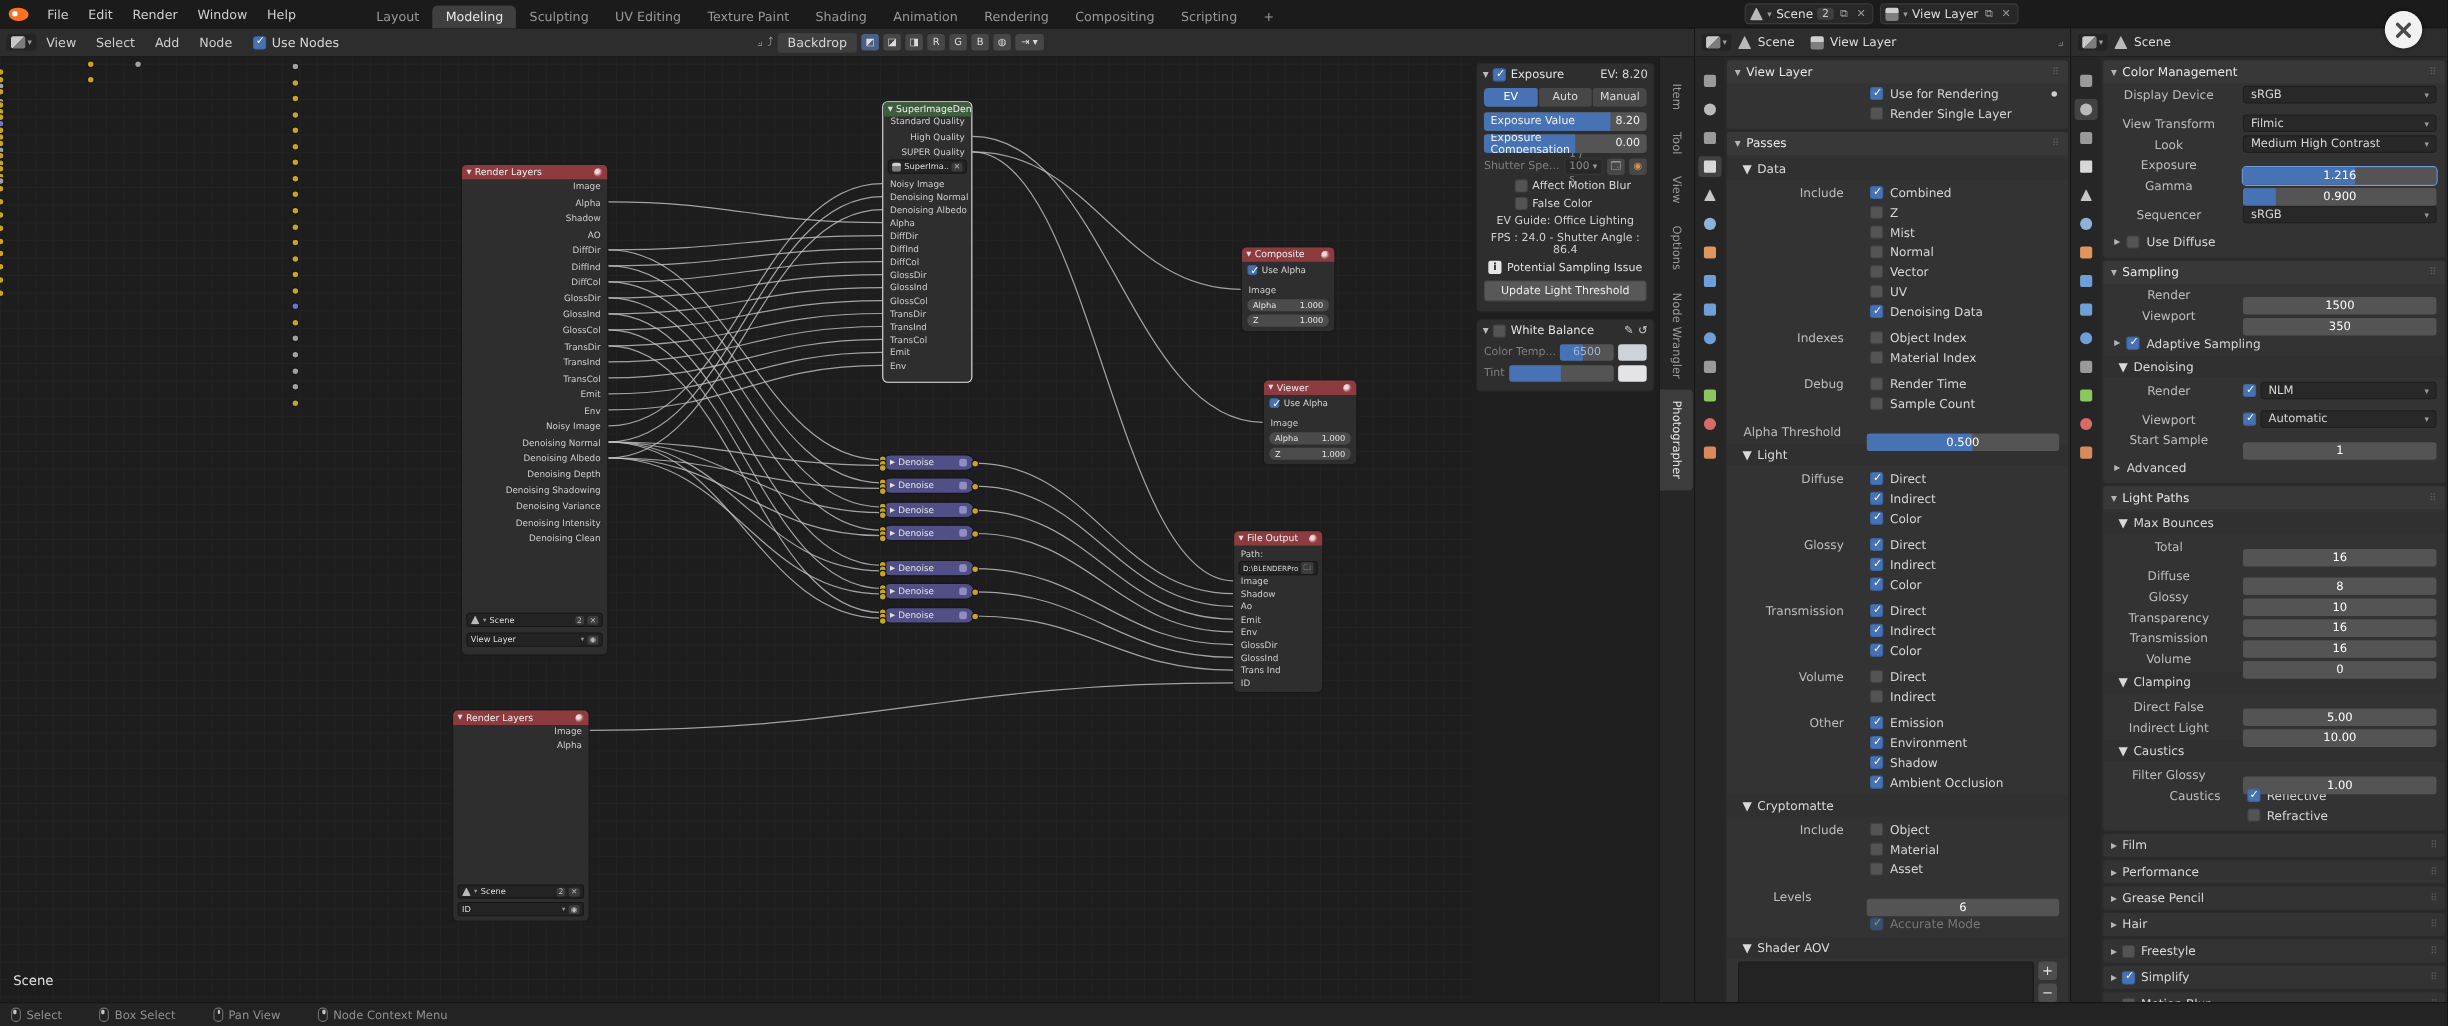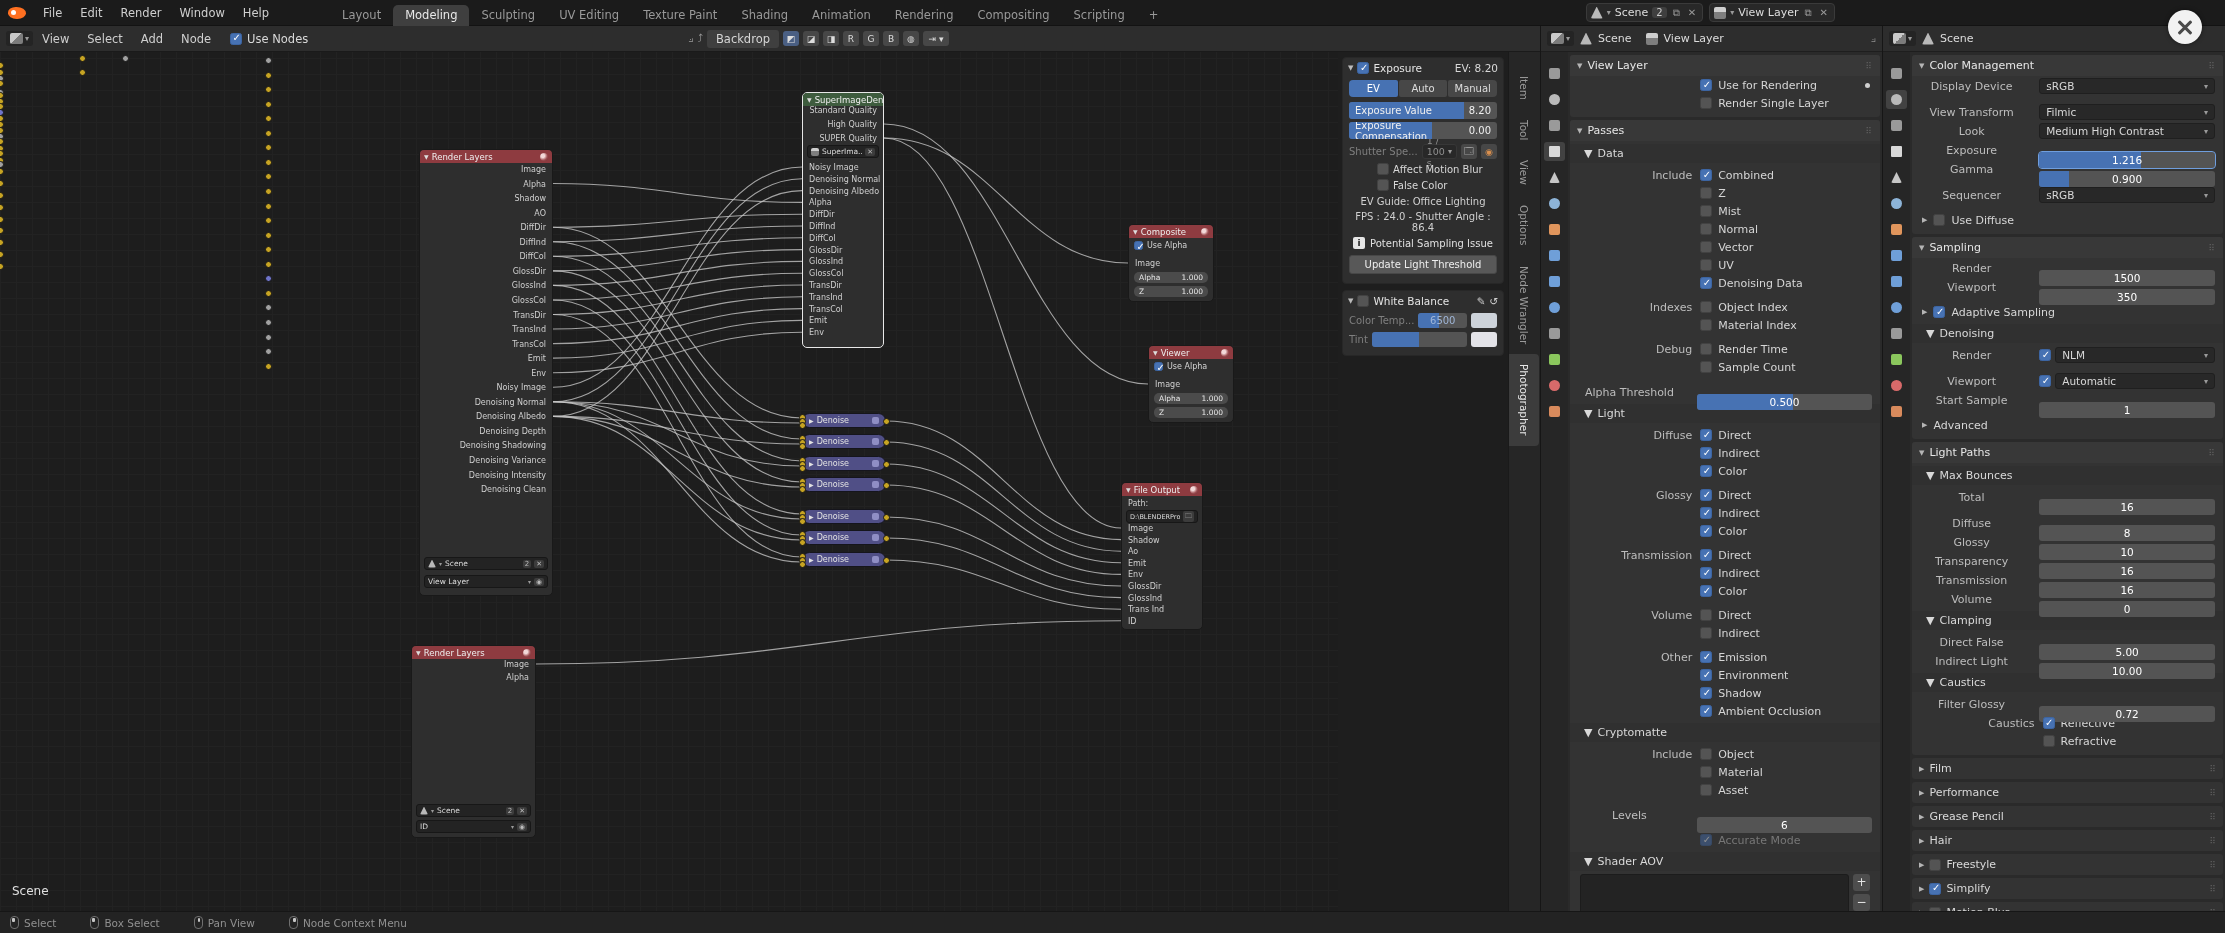--- a/index.html
+++ b/index.html
@@ -107,21 +107,21 @@
   .foldpanel { background:#333; border-radius:3px; margin-bottom:3px; display:flex; align-items:center; gap:5px; height:21px; padding:0 7px; color:#d9d9d9; }
   .subhead { display:flex; align-items:center; gap:5px; height:19px; padding:0 14px; color:#d9d9d9; background:#303030; margin:3px 0; font-size:11px; }
   .row { display:flex; align-items:center; height:18px; margin:1px 8px 1px 0; }
   .row .lbl { flex:0 0 42%; text-align:center; padding-right:8px; color:#bdbdbd; white-space:nowrap; overflow:hidden; font-size:11px; }
   .wslider { position:relative; flex:1; height:16px; background:#545454; border-radius:3px; overflow:hidden; text-align:center; color:#fff; font-size:10.5px; line-height:16px;margin-top:19px; }
   .wslider .fill { position:absolute; left:0; top:0; bottom:0; background:#4772b3; }
   .wslider.sel { outline:1px solid #6f9ede; }
   .wslider span { position:relative; }
   .wdrop { flex:1; height:16px; background:#282828; border:1px solid #1f1f1f; border-radius:3px; display:flex; align-items:center; justify-content:space-between; padding:0 6px; color:#d8d8d8; font-size:10.5px; }
   .checkline { display:flex; align-items:center; height:18px; }
-  .checkline .pre { flex:0 0 42%; text-align:right; padding-right:8px; color:#bdbdbd; font-size:11px; }
+  .checkline .pre { flex:0 0 42%; text-align:right; padding-right:24px; color:#bdbdbd; font-size:11px; }
   .checkline .cl-label { margin-left:6px; color:#d6d6d6; font-size:11px; }
   .checkline.dimmed .cl-label { color:#777; }
   .dot-right { margin-left:auto; margin-right:10px; width:5px; height:5px; border-radius:50%; background:#cfcfcf; }
   .gap { height:6px; }
   .listbox { display:flex; gap:4px; margin:2px 10px; }
   .lb-main { flex:1; height:64px; background:#232323; border:1px solid #1c1c1c; border-radius:3px; position:relative; }
   .lb-btns { display:flex; flex-direction:column; gap:3px; }
   .lb-btn { width:17px; height:17px; background:#4d4d4d; border-radius:3px; color:#e5e5e5; text-align:center; line-height:17px; font-size:12px; }
 
   
@@ -1103,21 +1103,21 @@
               <div class="row">
                 <div class="lbl">Indirect Light</div>
                 <div class="wslider"><span>10.00</span></div>
               </div>
               <div class="subhead">
                 <span class="tri">▼</span>
                 <span>Caustics</span>
               </div>
               <div class="row">
                 <div class="lbl">Filter Glossy</div>
-                <div class="wslider"><span>0.72</span></div>
+                <div class="wslider"><span>1.00</span></div>
               </div>
               <div class="checkline">
                 <div class="pre">Caustics</div>
                 <span class="cb on"></span>
                 <span class="cl-label">Reflective</span>
               </div>
               <div class="checkline">
                 <div class="pre"></div>
                 <span class="cb"></span>
                 <span class="cl-label">Refractive</span>

